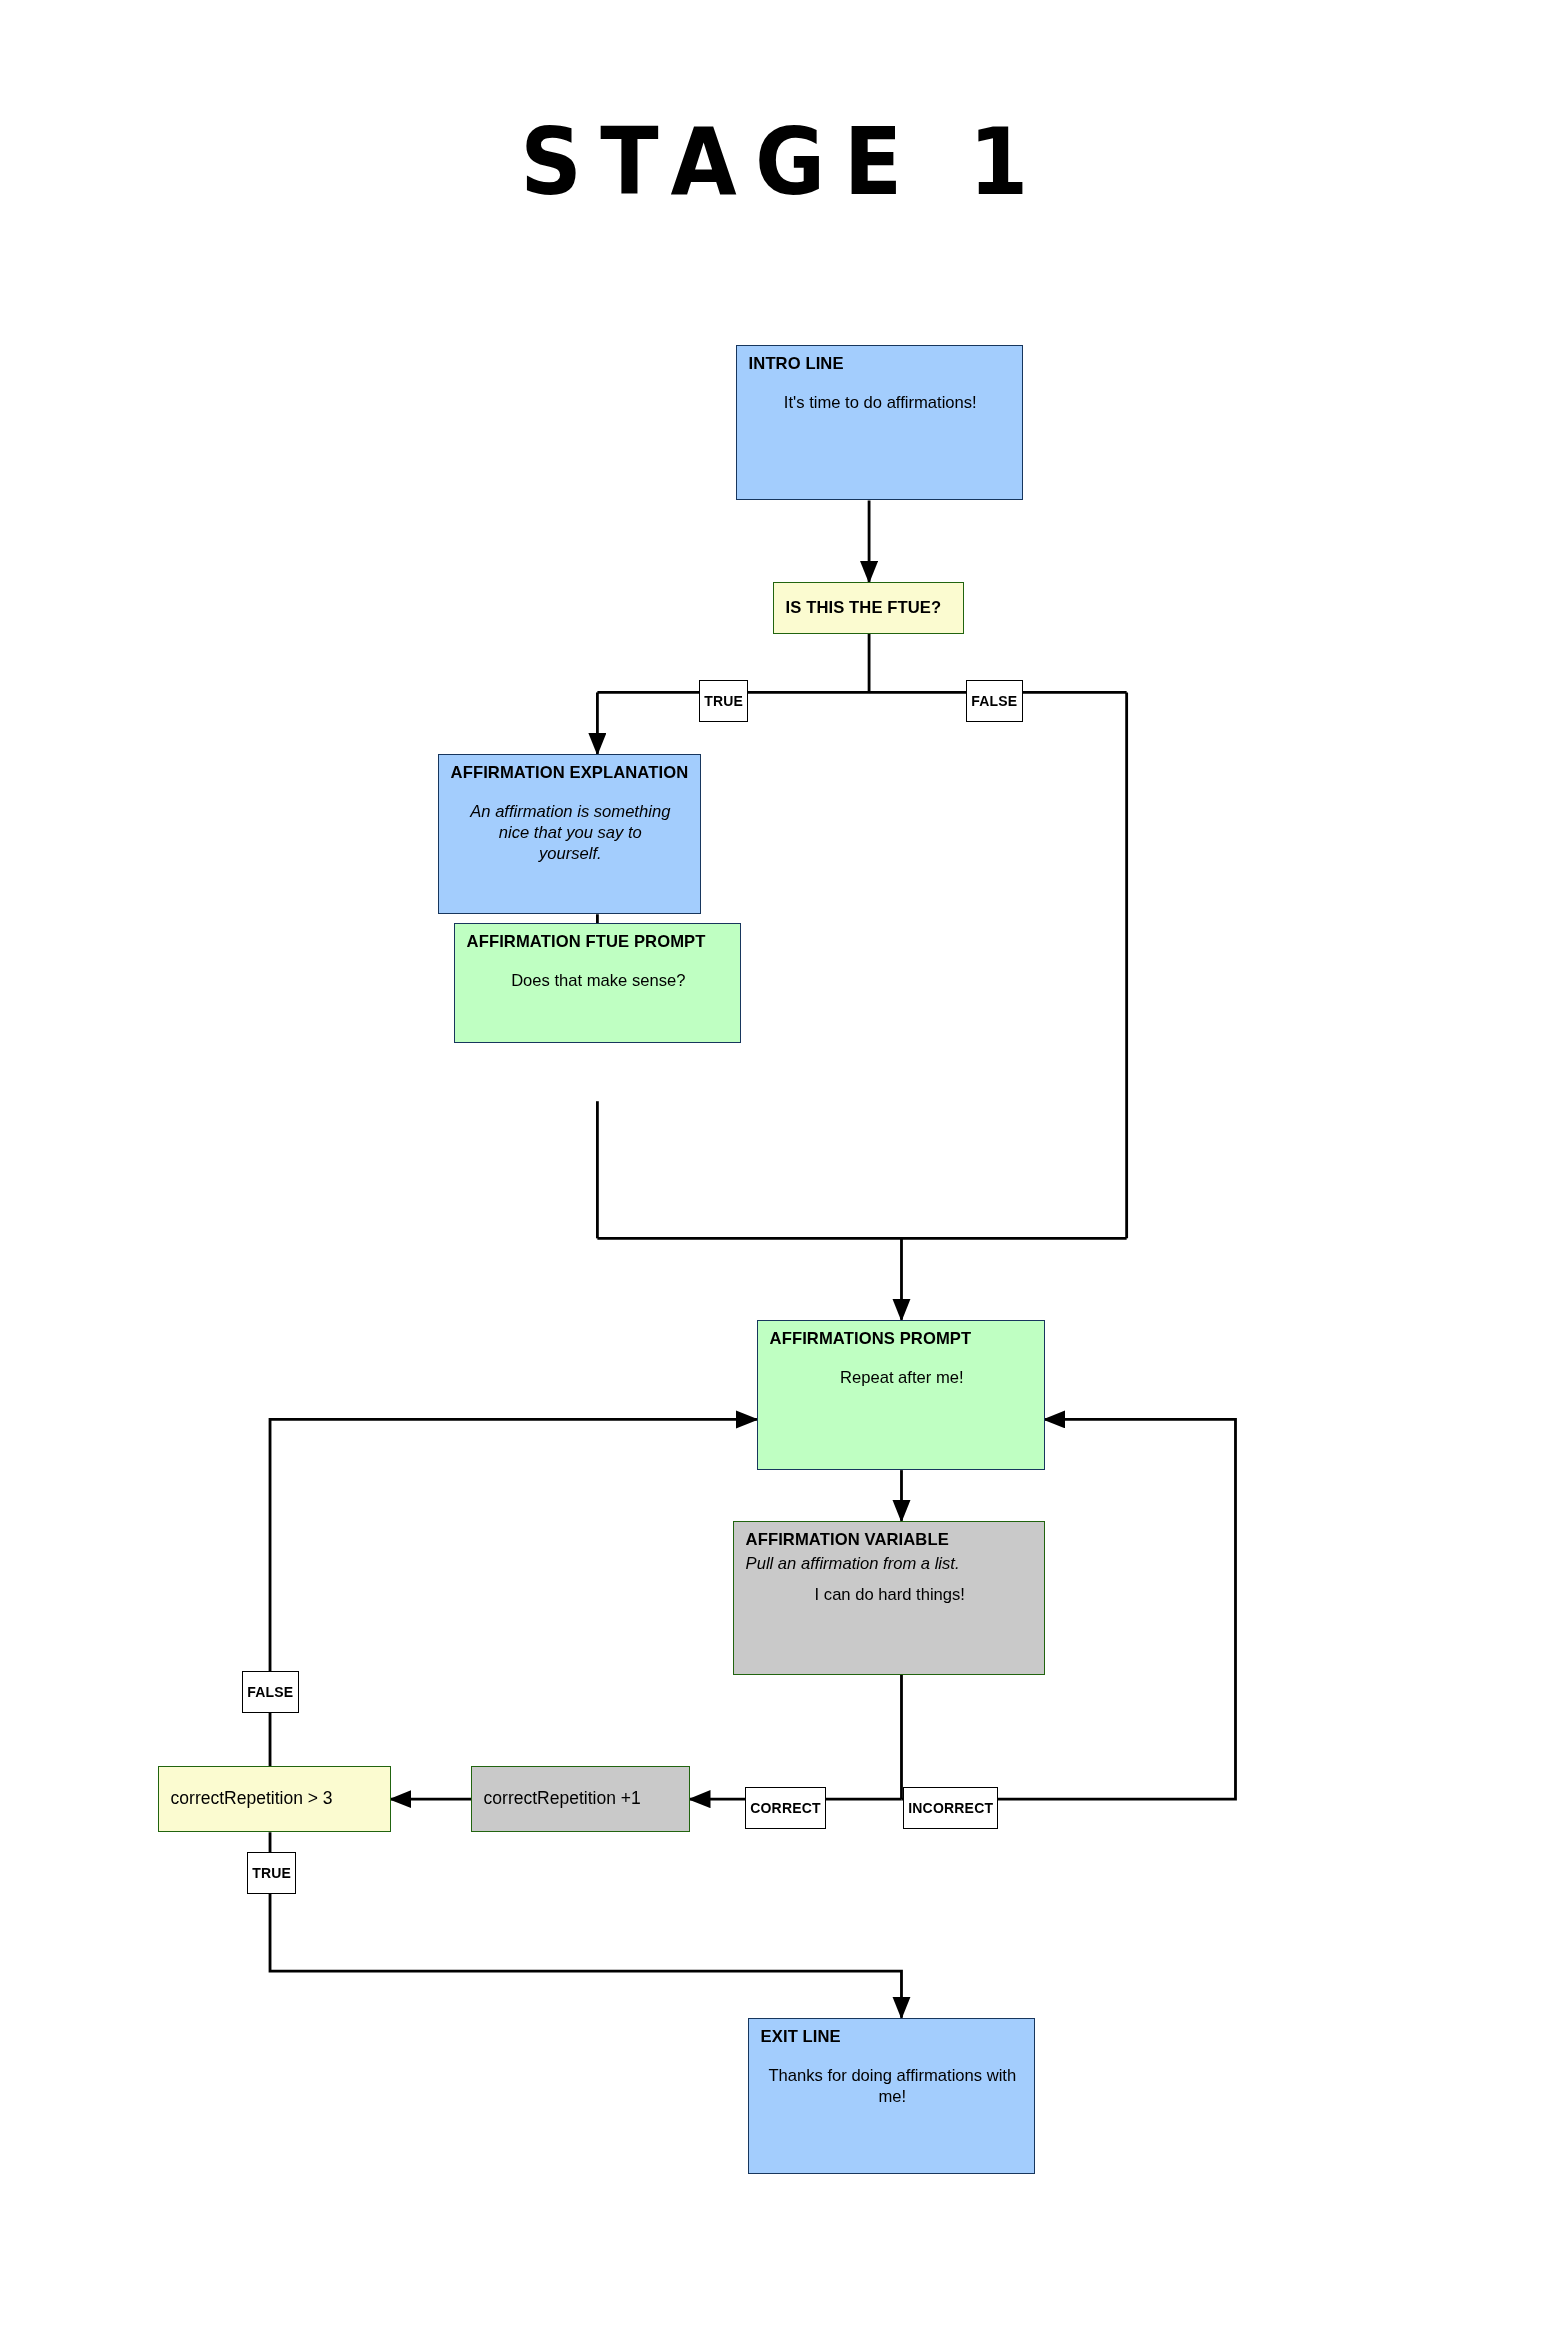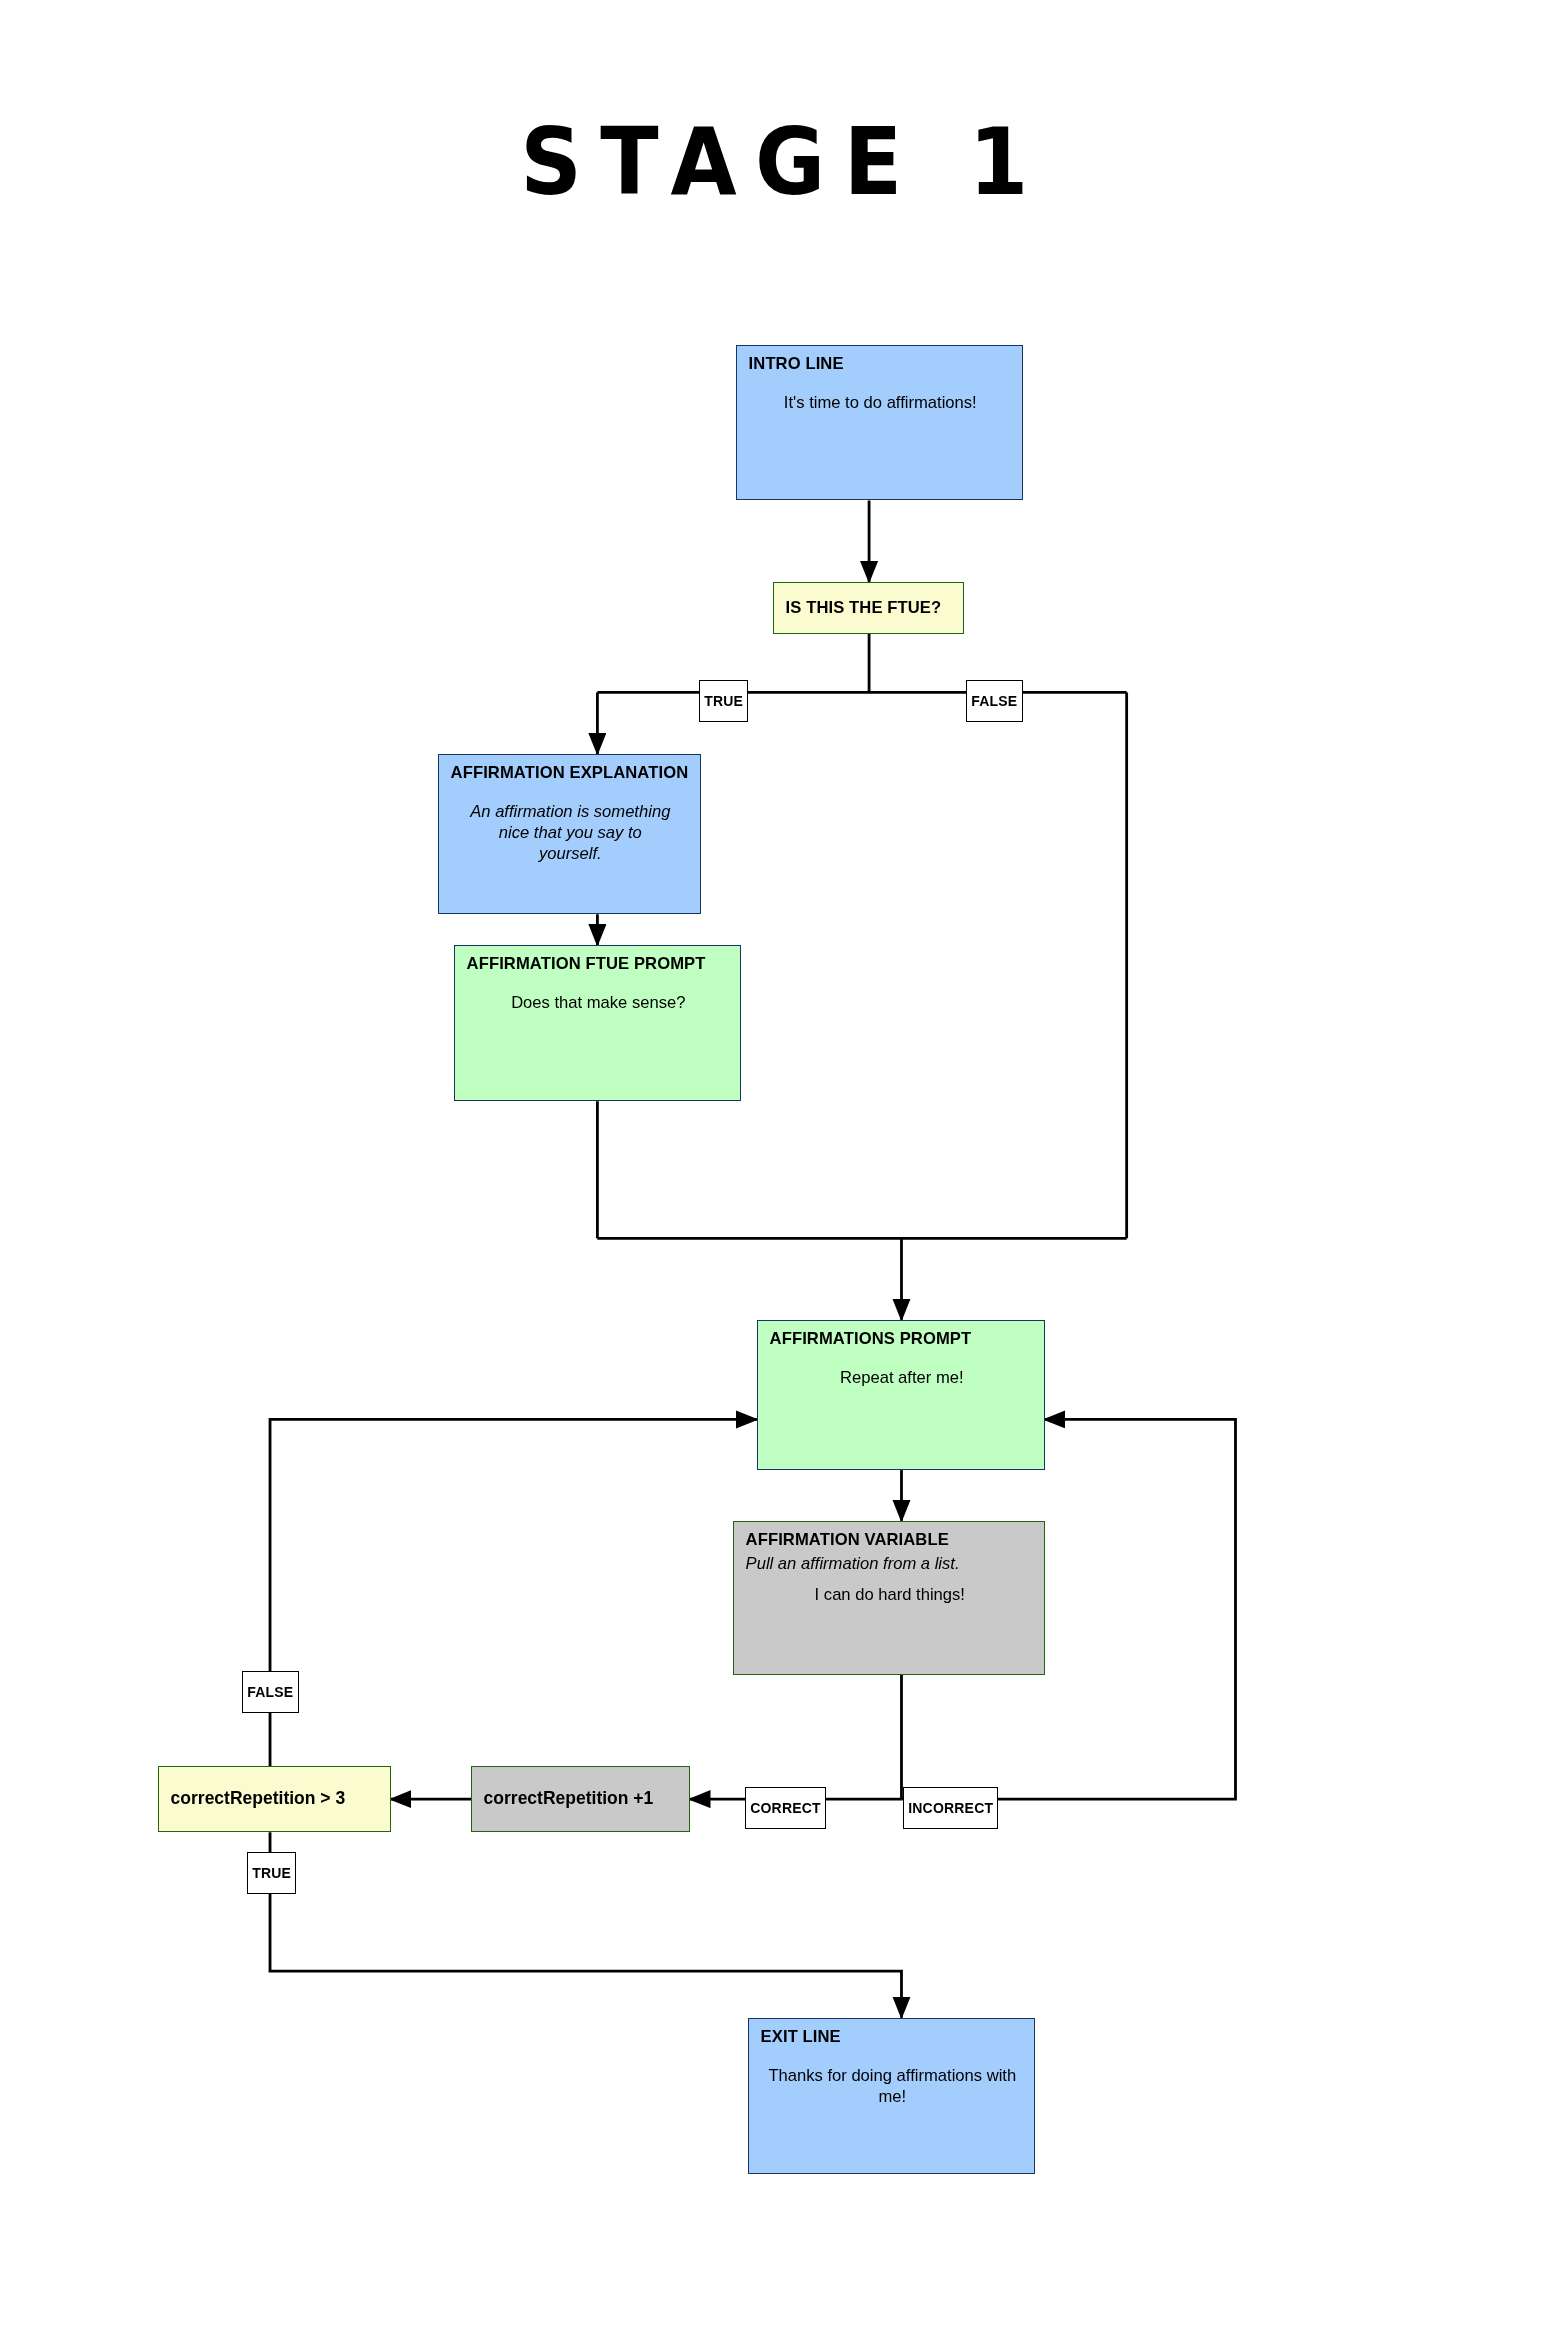--- a/index.html
+++ b/index.html
@@ -48,21 +48,21 @@
   .node.green  {background:#BFFFC2;border:1.7px solid #17365D;}
   .node.gray   {background:#C9C9C9;border:1.7px solid #21640F;}
   .node.yellow {background:#FBFBD0;border:1.7px solid #21640F;}
 
   
   .node.flat{
     display:flex;align-items:center;
     padding:0 11.6px;
   }
   .node.flat .label{
-    font-size:17.5px;font-weight:bold;text-align:left;white-space:nowrap;
+    font-size:17.5px;font-weight:normal;text-align:left;white-space:nowrap;
   }
 
   
   .edge-label{
     position:absolute;
     background:#FFFFFF;
     border:1.7px solid #000;
     box-sizing:border-box;
     font-size:14px;
     font-weight:bold;
@@ -127,21 +127,21 @@
 
 <div class="node yellow" style="left:773px;top:582px;width:191px;height:52px;display:flex;align-items:center;padding:0 11.6px;">
   <div class="title">IS THIS THE FTUE?</div>
 </div>
 
 <div class="node blue" style="left:438px;top:754px;width:263px;height:160px;">
   <div class="title">AFFIRMATION EXPLANATION</div>
   <div class="body" style="padding:0 18.3px;font-style:italic;">An affirmation is something nice that you say to yourself.</div>
 </div>
 
-<div class="node green" style="left:454px;top:945px;width:287px;height:156px;">
+<div class="node green" style="left:454px;top:923px;width:287px;height:120px;">
   <div class="title">AFFIRMATION FTUE PROMPT</div>
   <div class="body">Does that make sense?</div>
 </div>
 
 <div class="node green" style="left:757px;top:1320px;width:288px;height:150px;">
   <div class="title">AFFIRMATIONS PROMPT</div>
   <div class="body">Repeat after me!</div>
 </div>
 
 <div class="node gray" style="left:733px;top:1521px;width:312px;height:154px;">

